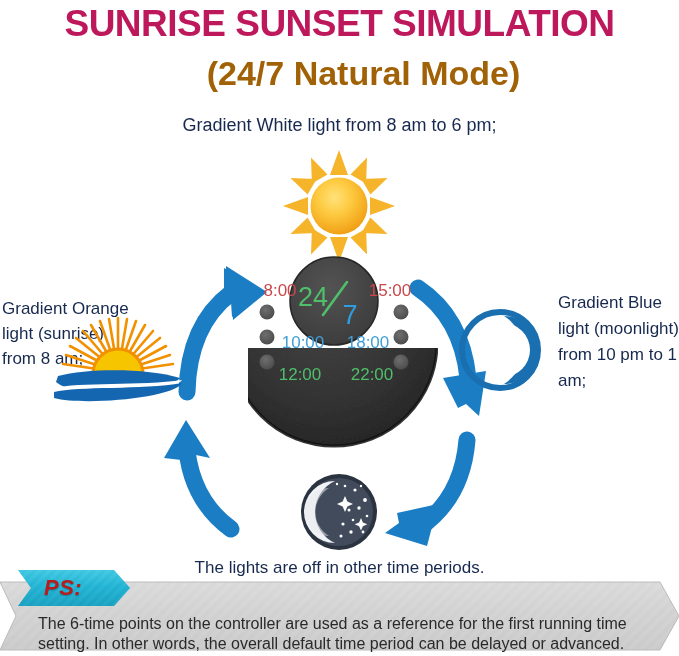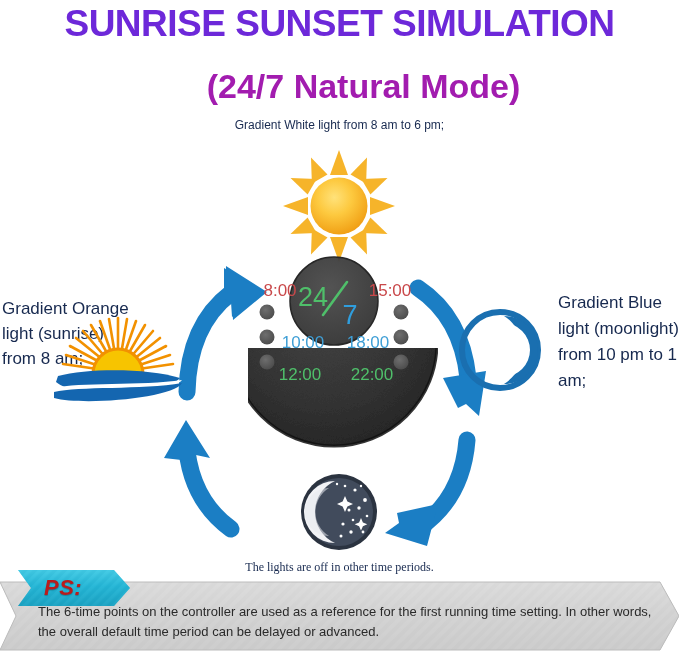--- a/index.html
+++ b/index.html
@@ -20,70 +20,69 @@
   #title-block {
     position: absolute;
     top: 0; left: 0; right: 0;
     text-align: center;
   }
   #title-line1 {
     font-family: "Liberation Sans", sans-serif;
     font-weight: bold;
     font-size: 37px;
     letter-spacing: -0.5px;
-    color: #6d28d9;
+    color: #be185d;
     line-height: 44px;
     margin-top: 2px;
     white-space: nowrap;
   }
   #title-line2 {
     font-family: "Liberation Sans", sans-serif;
     font-weight: bold;
     font-size: 34px;
-    color: #a21caf;
+    color: #a16207;
     line-height: 42px;
-    margin-top: 19px;
+    margin-top: 6px;
     white-space: nowrap;
     padding-left: 48px;
   }
 
   
   .caption {
     position: absolute;
     color: #17294f;
     font-size: 17px;
     line-height: 23px;
     font-family: "Liberation Sans", sans-serif;
   }
   #caption-top {
     top: 114px;
     left: 0; right: 0;
     text-align: center;
-    font-size: 12px;
+    font-size: 18px;
   }
   #caption-left {
     top: 296px;
     left: 2px;
     width: 130px;
     text-align: left;
     line-height: 25px;
   }
   #caption-right {
     top: 290px;
     left: 558px;
     width: 122px;
     text-align: left;
     line-height: 26px;
   }
   #caption-bottom {
     top: 556px;
     left: 0; right: 0;
     text-align: center;
-    font-size: 12px;
-    font-family: Liberation Serif, serif;
+    font-size: 17px;
   }
 
   
   #stage {
     position: absolute;
     top: 140px;
     left: 0;
     width: 679px;
     height: 410px;
   }
@@ -115,25 +114,25 @@
     color: #b91c1c;
     font-weight: bold;
     font-style: italic;
     font-size: 22px;
     letter-spacing: 0.5px;
     text-shadow: 0 1px 1px rgba(0,0,0,.25);
   }
   #ps-text {
     position: absolute;
     left: 38px;
-    top: 32px;
+    top: 44px;
     width: 614px;
     z-index: 3;
     color: #2a2a2a;
-    font-size: 13px;
+    font-size: 16px;
     line-height: 20px;
     font-family: "Liberation Sans", sans-serif;
   }
 </style>
 </head>
 <body>
 
 <div id="title-block">
   <div id="title-line1">SUNRISE SUNSET SIMULATION</div>
   <div id="title-line2">(24/7 Natural Mode)</div>

